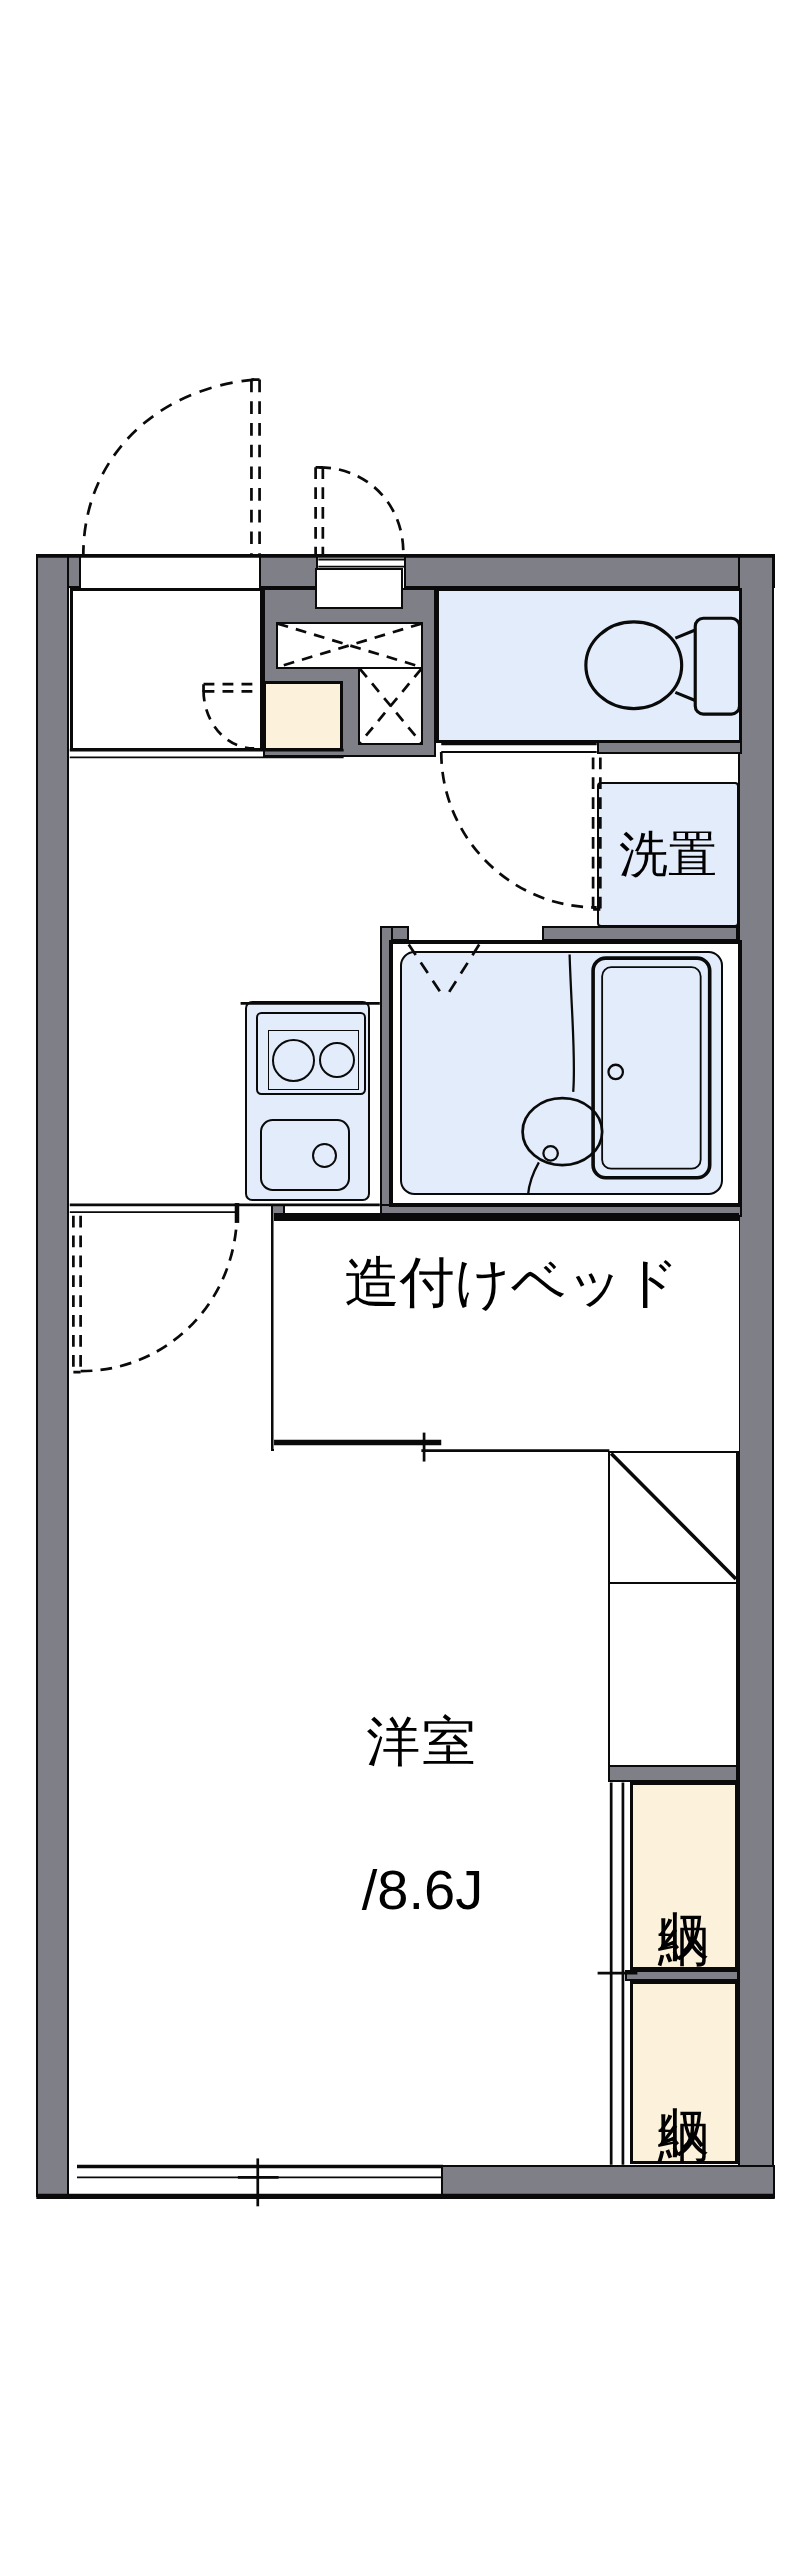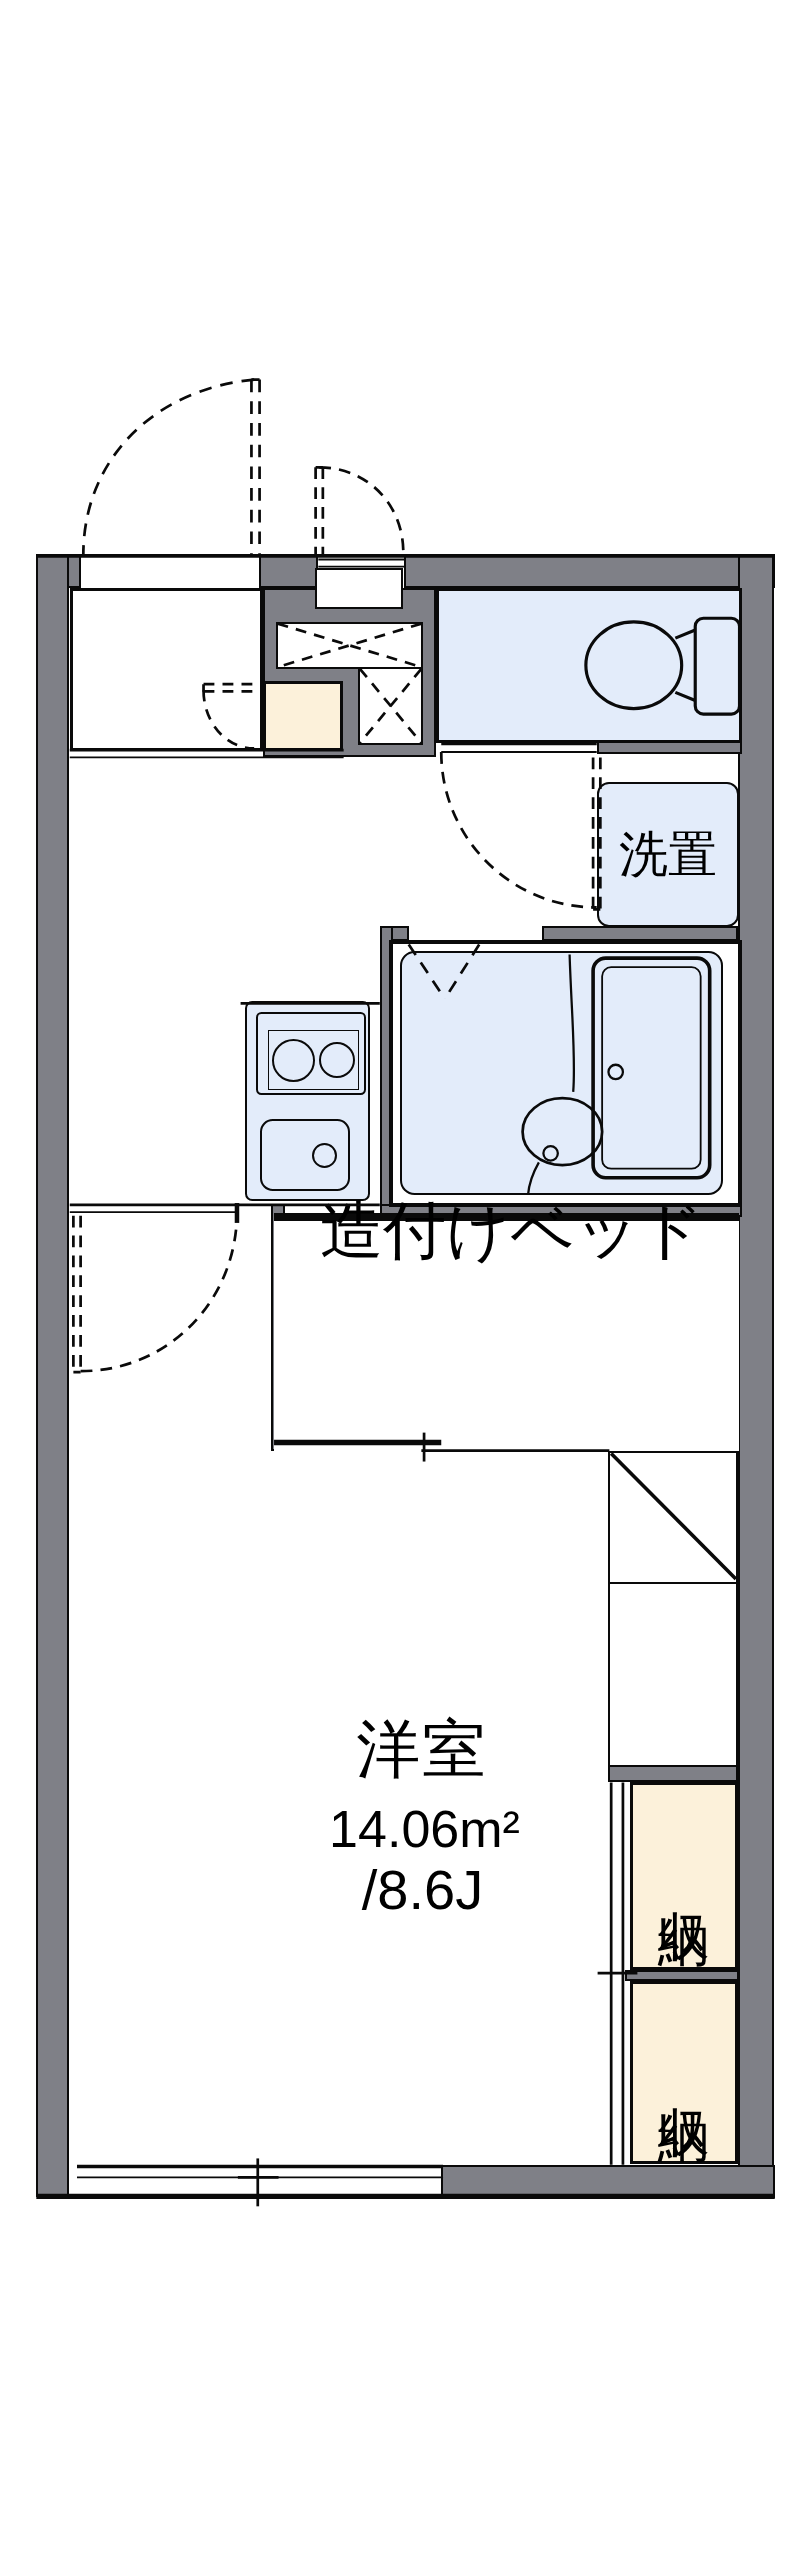--- a/index.html
+++ b/index.html
@@ -42,52 +42,51 @@
   <div class="wall" style="left:625px;top:1970px;width:114px;height:11px;"></div>
 
   <div class="box white" style="left:70px;top:588px;width:193px;height:163px;border:3.6px solid var(--line);"></div>
   <div class="box white" style="left:315px;top:568px;width:88px;height:41px;border:2.7px solid var(--line);"></div>
   <div class="box white" style="left:276px;top:622px;width:147px;height:47px;border:2.7px solid var(--line);"></div>
   <div class="box white" style="left:358px;top:667px;width:65px;height:78px;border:2.7px solid var(--line);"></div>
   <div class="box cream" style="left:263px;top:681px;width:80px;height:70px;border:3.6px solid var(--line);"></div>
 
   <div class="box blue" style="left:436px;top:588px;width:306px;height:155px;border:3.6px solid var(--line);"></div>
 
-  <div class="box blue flexc" style="left:597px;top:782px;width:142px;height:145px;border:2.7px solid var(--line);border-radius:12px;">
+  <div class="box blue flexc" style="left:597px;top:782px;width:142px;height:145px;border:2.7px solid var(--line);border-radius:4px;">
     <span class="lbl" style="position:static;font-size:49px;">洗置</span>
   </div>
 
   <div class="box white" style="left:389px;top:940px;width:353px;height:267px;border:4.5px solid var(--line);"></div>
   <div class="box blue" style="left:400px;top:951px;width:323px;height:244px;border:2.7px solid var(--line);border-radius:14.5px;"></div>
 
   <div class="box blue" style="left:245px;top:1001px;width:125px;height:200px;border:2.7px solid var(--line);border-radius:7.2px;"></div>
   <div class="box" style="left:256px;top:1012px;width:110px;height:83px;border:2.7px solid var(--line);border-radius:5.4px;"></div>
   <div class="box" style="left:268px;top:1030px;width:91px;height:60px;border:1.8px solid var(--line);"></div>
   <div class="box circle" style="left:272px;top:1039px;width:43px;height:43px;border:2.7px solid var(--line);"></div>
   <div class="box circle" style="left:319px;top:1042px;width:36px;height:36px;border:2.7px solid var(--line);"></div>
   <div class="box" style="left:260px;top:1119px;width:90px;height:72px;border:2.7px solid var(--line);border-radius:12.7px;"></div>
   <div class="box circle" style="left:312px;top:1143px;width:25px;height:25px;border:2.7px solid var(--line);"></div>
 
   <div class="box white" style="left:274px;top:1213px;width:465px;height:238px;border-top:8.1px solid var(--line);"></div>
-  <div class="lbl" style="left:285px;top:1192px;width:454px;font-size:63px;line-height:1.22;">
+  <div class="lbl" style="left:285px;top:1249px;width:454px;font-size:55px;line-height:1.22;">
     <div>造付けベッド</div>
   </div>
 
   <div class="box white" style="left:608px;top:1451px;width:130px;height:133px;border:2.7px solid var(--line);"></div>
   <div class="box white" style="left:608px;top:1582px;width:130px;height:185px;border:2.7px solid var(--line);"></div>
 
   <div class="box cream flexc" style="left:630px;top:1782px;width:108px;height:188px;border:3.6px solid var(--line);">
     <span class="vtext" style="font-size:52px;">収納</span>
   </div>
   <div class="box cream flexc" style="left:630px;top:1981px;width:108px;height:183px;border:3.6px solid var(--line);">
     <span class="vtext" style="font-size:52px;">収納</span>
   </div>
 
-  <div class="lbl" style="left:298px;top:1706px;width:248px;font-size:64px;letter-spacing:1.8px;">洋室</div>
-  <div class="lbl" style="left:298px;top:1799px;width:253px;font-size:52px;">14.06m²</div>
+  <div class="lbl" style="left:298px;top:1706px;width:248px;font-size:54px;letter-spacing:1.8px;">洋室</div>
   <div class="lbl" style="left:298px;top:1857px;width:249px;font-size:56px;">/8.6J</div>
 
   <svg class="overlay" viewBox="0 0 898 2850">
     <g stroke="#0a0a0a" fill="none">
 
       <path d="M40,615 H857" stroke-width="4"></path>
       <path d="M40,2430 H857" stroke-width="6"></path>
 
       <g stroke-width="3" stroke-dasharray="14 10">
         <path d="M278,420 V613 M287,420 V613 M278,420 H287"></path>

